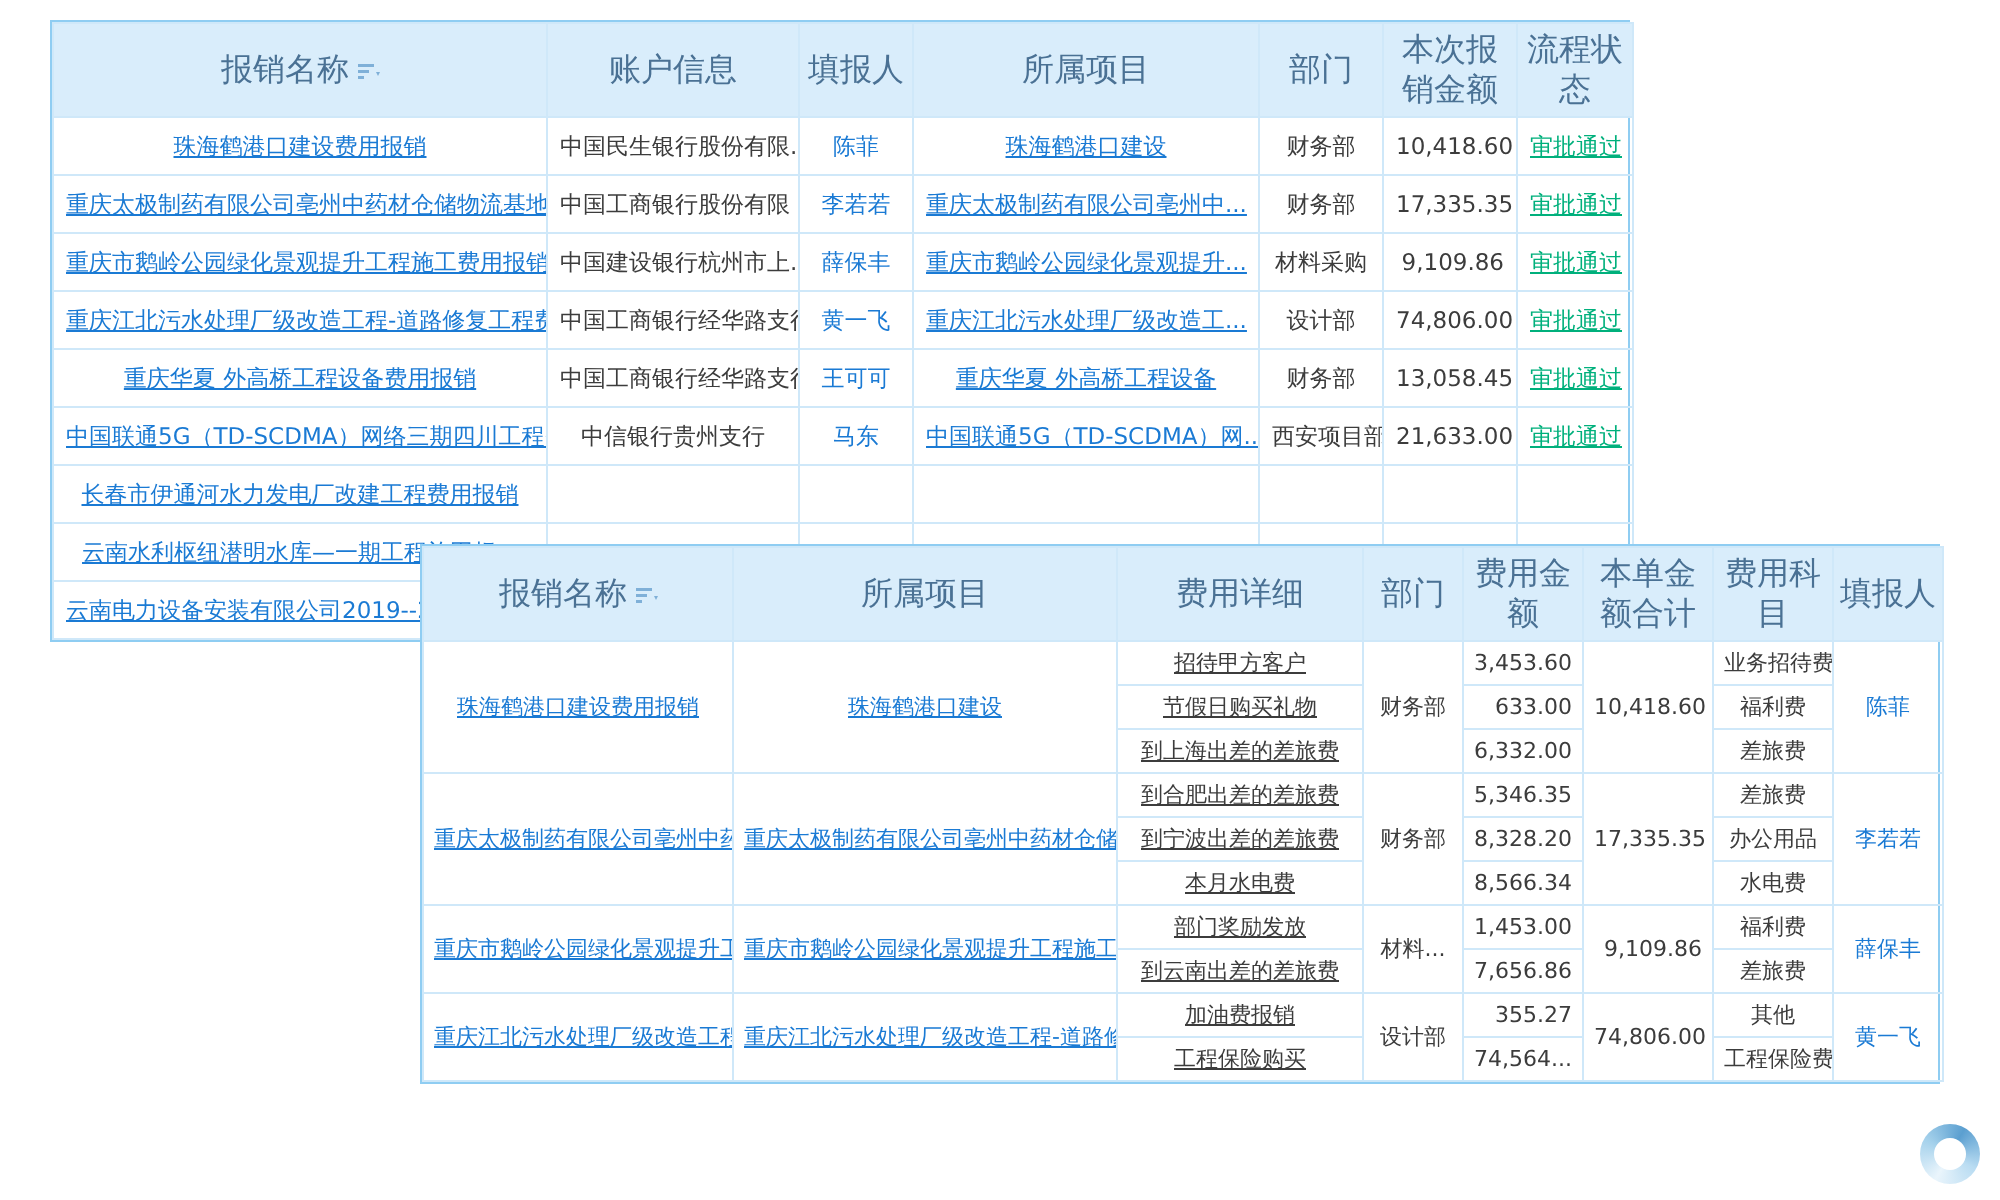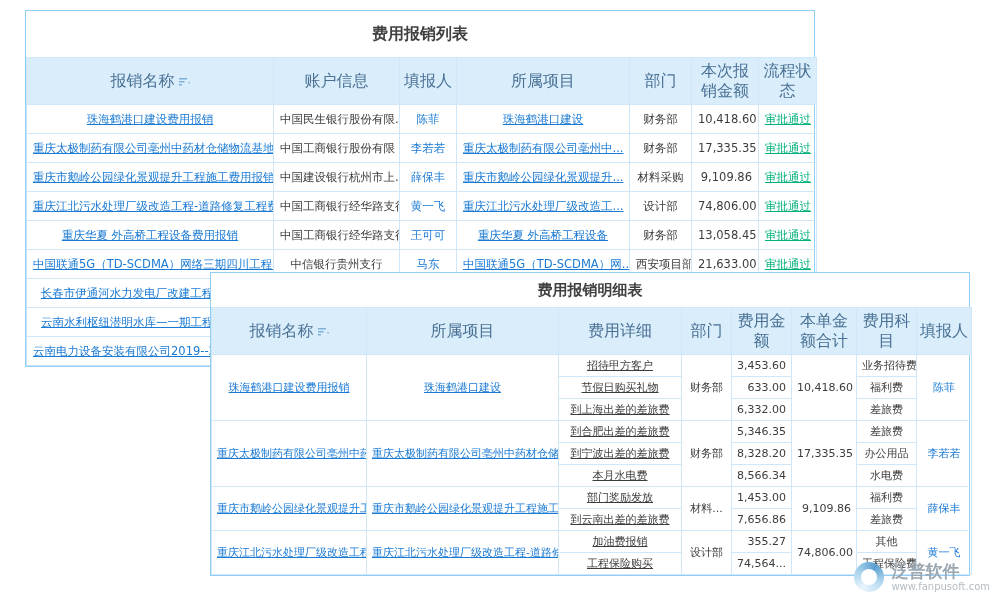--- a/index.html
+++ b/index.html
@@ -44,21 +44,20 @@
     background:conic-gradient(from 210deg,#eaf5fc,#a6d2ec,#5b9fd0,#b9dcf2,#eaf5fc);
   }
   .logo-icon::after { content:''; position:absolute; inset:7px; background:#fff; border-radius:50%; }
   .logo-name { font-size:17px; font-weight:bold; color:#9aa7b1; line-height:1.1; }
   .logo-url  { font-size:10px; color:#b3bcc3; }
 </style>
 </head>
 <body>
 
 <div class="panel" id="panel-list">
-  <div class="panel-title">费用报销列表</div>
   <table id="list-table">
     <colgroup>
       <col style="width:247px">
         <col style="width:126px">
         <col style="width:57px">
       <col style="width:173px">
         <col style="width:62px">
         <col style="width:67px">
         <col style="width:58px">
     </colgroup>
@@ -158,21 +157,20 @@
           <td class="al link"></td>
           <td></td>
           <td class="ar"></td>
           <td></td>
         </tr>
       </tbody>
   </table>
 </div>
 
 <div class="panel" id="panel-detail">
-  <div class="panel-title">费用报销明细表</div>
   <table id="detail-table">
     <colgroup>
       <col style="width:155px">
         <col style="width:192px">
         <col style="width:123px">
         <col style="width:50px">
       <col style="width:60px">
         <col style="width:65px">
         <col style="width:60px">
         <col style="width:55px">
@@ -264,17 +262,13 @@
           <td class="al">工程保险购买</td>
           <td class="ar">74,564...</td>
           <td>工程保险费</td>
         </tr>
       </tbody>
   </table>
 </div>
 
 <div class="logo">
   <div class="logo-icon"></div>
-  <div class="logo-text">
-    <div class="logo-name">泛普软件</div>
-    <div class="logo-url">www.fanpusoft.com</div>
-  </div>
 </div>
 
 </body></html>

